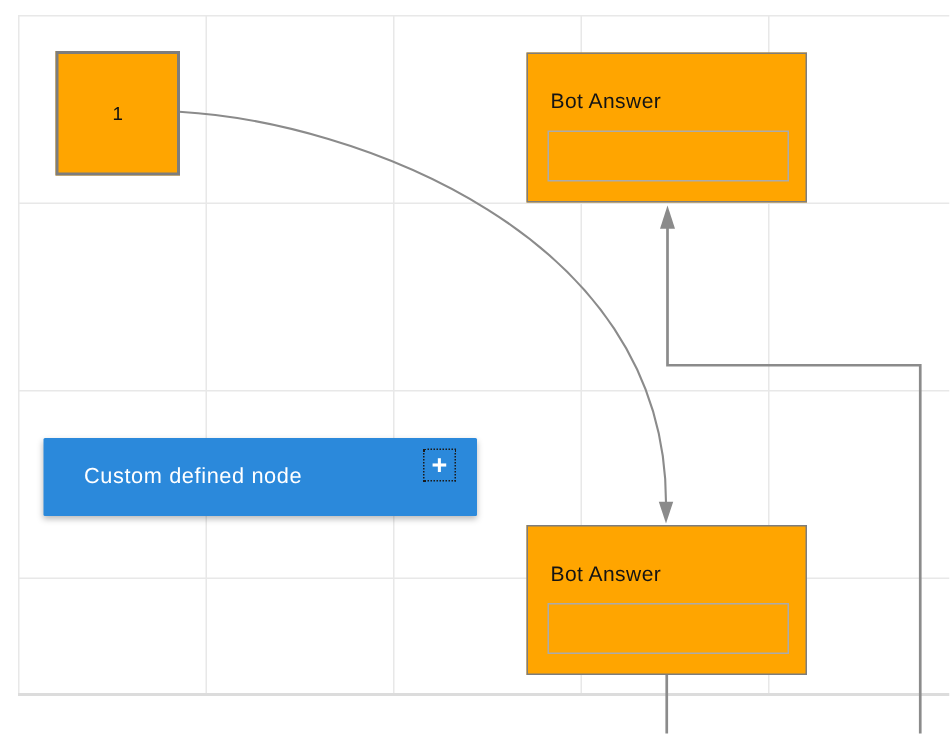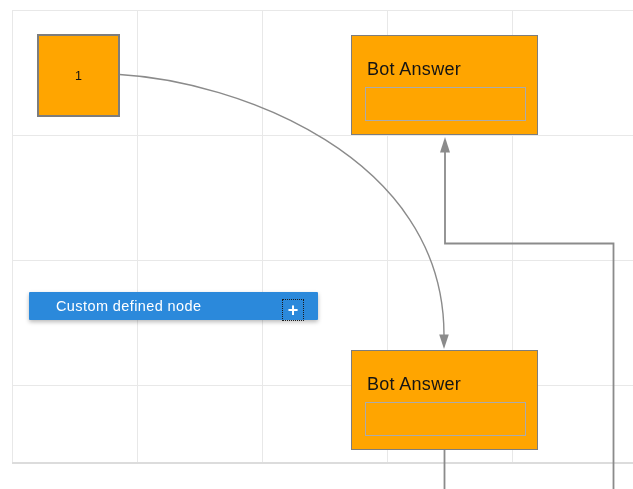--- a/index.html
+++ b/index.html
@@ -26,36 +26,36 @@
   }
 
   
   .bot-node{
     width:187px;height:100px;
     background:var(--node_fill,#ffa500);
     border:1.5px solid var(--node_border,#7d7d7d);
   }
   .bot-node .bot-label{
     position:absolute;left:15px;top:23px;
-    font-size:18px;letter-spacing:.3px;color:#141414;
+    font-size:14px;letter-spacing:.3px;color:#141414;
     white-space:nowrap;
   }
   .bot-node .bot-field{
     position:absolute;left:13px;top:51px;width:161px;height:34px;
     box-sizing:border-box;
     background:transparent;
     border:1px solid var(--field_border,#ababab);
     font-size:13px;color:#141414;padding:0 6px;outline:none;
   }
   .bot-node-top{left:351px;top:35px;}
   .bot-node-bottom{left:351px;top:350px;}
 
   
   .custom-node{
-    left:29px;top:292px;width:289px;height:28px;
+    left:29px;top:292px;width:289px;height:52px;
     background:var(--accent_blue,#2b89db);
     border-radius:1px;
     box-shadow:0 2px 4px rgba(0,0,0,0.28);
     display:flex;align-items:center;justify-content:center;
   }
   .custom-node .custom-label{
     margin-left:27px;
     color:#ffffff;font-size:14.5px;letter-spacing:.4px;
     white-space:nowrap;flex:1;
   }

